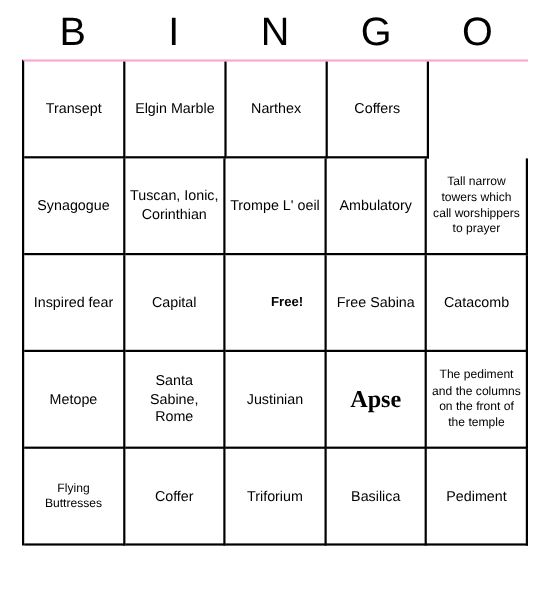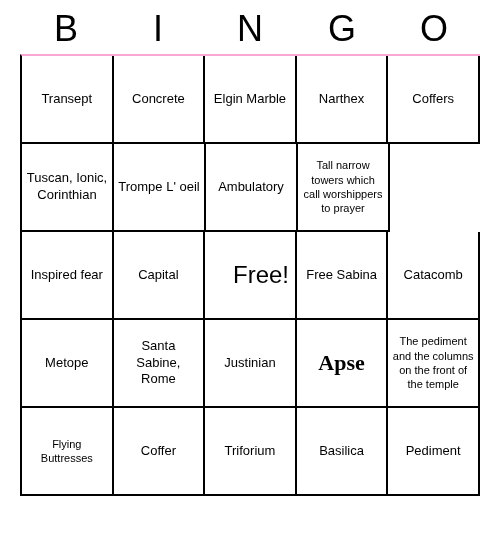--- a/index.html
+++ b/index.html
@@ -41,22 +41,22 @@
       display: flex;
       align-items: center;
       justify-content: center;
       text-align: center;
       padding: 4px;
       font-size: 13px;
       line-height: 1.3;
       color: #000;
     }
     .bingo-cell.free {
-      font-size: 24px;
-      font-weight: normal;
+      font-size: 12px;
+      font-weight: bold;
       padding-left: 26px;
     }
     .bingo-cell.large-text {
       font-size: 22px;
       font-weight: bold;
       font-family: Liberation Serif, serif;
     }
     .bingo-cell.small-text {
       font-size: 11px;
     }
@@ -67,26 +67,26 @@
 <div class="bingo-header">
 <div class="bingo-header-letter">B</div>
     <div class="bingo-header-letter">I</div>
     <div class="bingo-header-letter">N</div>
     <div class="bingo-header-letter">G</div>
     <div class="bingo-header-letter">O</div>
   </div>
 <div class="bingo-grid">
 <div class="bingo-row">
       <div class="bingo-cell">Transept</div>
-      <div class="bingo-cell">Concrete</div>
       <div class="bingo-cell">Elgin Marble</div>
       <div class="bingo-cell">Narthex</div>
       <div class="bingo-cell">Coffers</div>
     </div>
     <div class="bingo-row">
+      <div class="bingo-cell">Synagogue</div>
       <div class="bingo-cell">Tuscan, Ionic, Corinthian</div>
       <div class="bingo-cell">Trompe L' oeil</div>
       <div class="bingo-cell">Ambulatory</div>
       <div class="bingo-cell small-text">Tall narrow towers which call worshippers to prayer</div>
     </div>
     <div class="bingo-row">
       <div class="bingo-cell">Inspired fear</div>
       <div class="bingo-cell">Capital</div>
       <div class="bingo-cell free">Free!</div>
       <div class="bingo-cell">Free Sabina</div>

